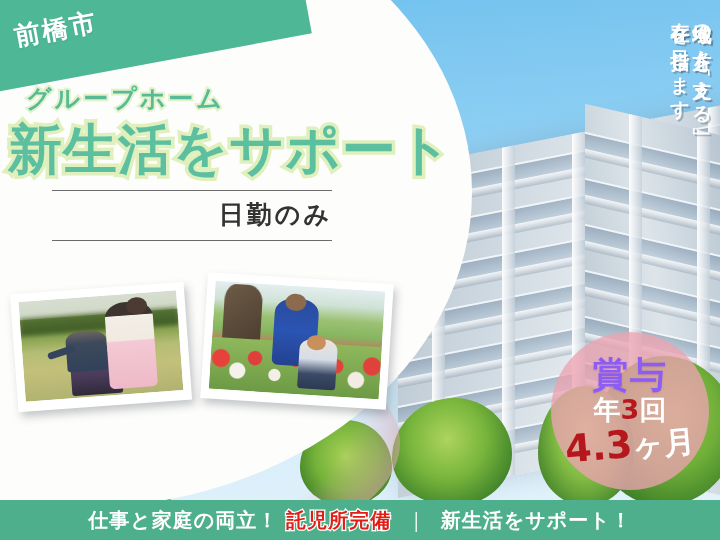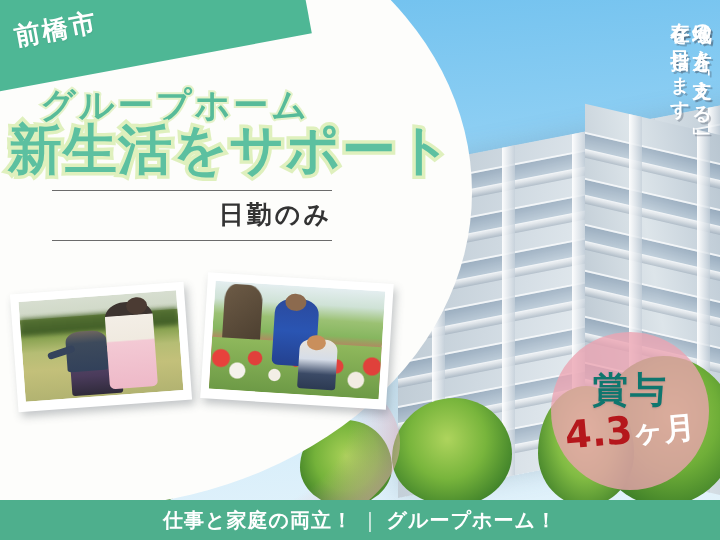--- a/index.html
+++ b/index.html
@@ -106,22 +106,22 @@
     transform:rotate(-10.5deg);
     color:#ffffff;
     font-size:26px;font-weight:700;letter-spacing:2px;
     font-family:"DejaVu Sans","Liberation Sans",sans-serif;
     text-shadow:0 1px 2px rgba(0,0,0,.07);
     white-space:nowrap;
   }
 
   
   .kicker{
-    position:absolute;left:40px;top:82px;
-    font-size:35px;font-weight:700;letter-spacing:3px;
+    position:absolute;left:26px;top:82px;
+    font-size:25px;font-weight:700;letter-spacing:3px;
     color:#57bb99;
     font-family:"DejaVu Sans","Liberation Sans",sans-serif;
     -webkit-text-stroke:4px #e4f2c9;
     paint-order:stroke fill;
     white-space:nowrap;
   }
   .headline{
     position:absolute;left:8px;top:114px;
     font-size:54px;font-weight:700;letter-spacing:1px;
     color:#5cc0a0;
@@ -238,35 +238,35 @@
   
   .badge{
     position:absolute;left:551px;top:332px;width:158px;height:158px;
     border-radius:50%;
     background:rgba(236,163,177,.78);
     display:flex;flex-direction:column;align-items:center;justify-content:center;
     text-align:center;
     font-family:"DejaVu Sans","Liberation Sans",sans-serif;
   }
   .badge-l1{
-    font-size:36px;font-weight:700;color:#0f766e;letter-spacing:2px;
+    font-size:36px;font-weight:700;color:#8b5cf6;letter-spacing:2px;
     line-height:1;margin-bottom:3px;
     text-shadow:0 1px 2px rgba(150,80,95,.25);
   }
   .badge-l2{font-size:27px;font-weight:700;color:#ffffff;line-height:1.05;}
   .badge-l3{font-size:31px;font-weight:700;color:#ffffff;line-height:1.05;transform:rotate(-5deg);}
   .hl{color:#b5171c;}
   .badge-l3 .hl{font-size:38px;}
 
   
   .banner{
     position:absolute;left:0;bottom:0;width:720px;height:40px;
     background:#4eaf8d;
     display:flex;align-items:center;justify-content:center;
-    gap:0;
+    gap:8px;
   }
   .banner-txt{
     font-size:20px;font-weight:700;color:#ffffff;letter-spacing:1px;
     font-family:"DejaVu Sans","Liberation Sans",sans-serif;
     white-space:nowrap;
   }
   .banner-red{
     font-size:20px;font-weight:700;color:#e01d16;letter-spacing:1px;
     font-family:"DejaVu Sans","Liberation Sans",sans-serif;
     -webkit-text-stroke:2.5px #ffffff;
@@ -373,22 +373,24 @@
       <div class="st-flowers"></div>
       <div class="st-woman"></div>
       <div class="st-whead"></div>
       <div class="st-child"></div>
       <div class="st-chead"></div>
     </div>
   </div>
 
   <div class="badge">
     <div class="badge-l1">賞与</div>
+    <div class="badge-l2"><span>年</span><span class="hl">3</span><span>回</span></div>
     <div class="badge-l3"><span class="hl">4.3</span><span>ヶ月</span></div>
   </div>
 
   <div class="banner">
     <span class="banner-txt">仕事と家庭の両立！</span>
+    <span class="banner-red">託児所完備</span>
     <span class="banner-sep">｜</span>
-    <span class="banner-txt">グループホーム！</span>
+    <span class="banner-txt">新生活をサポート！</span>
   </div>
 
 </div>
 
 </body></html>

